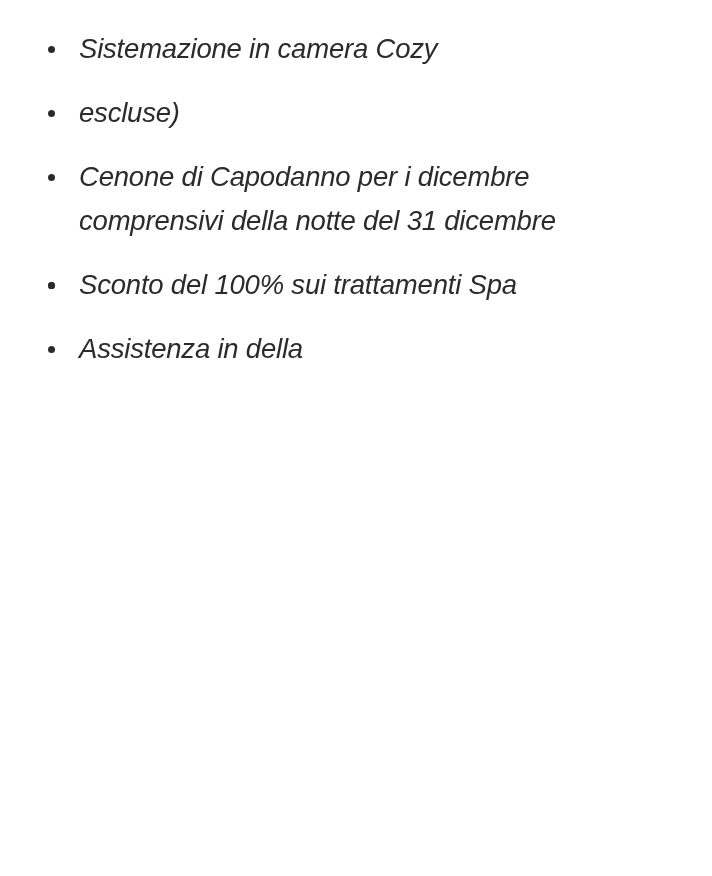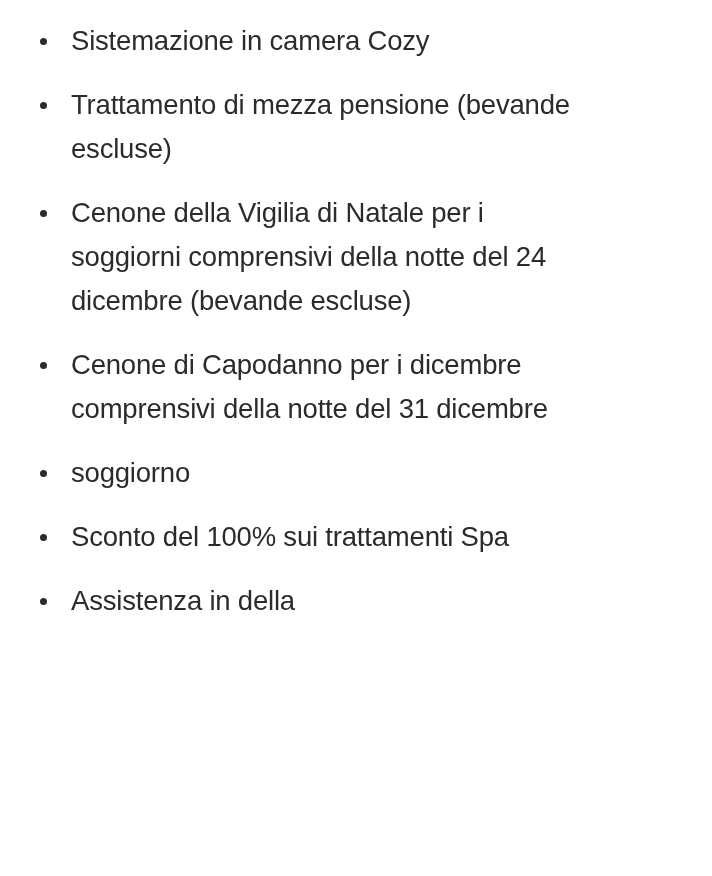--- a/index.html
+++ b/index.html
@@ -14,22 +14,23 @@
     overflow: hidden;
     font-family: "Liberation Sans", "DejaVu Sans", sans-serif;
     font-size: 27.5px;
     line-height: 44px;
     letter-spacing: -0.2px;
     color: #2b2b2b;
     -webkit-font-smoothing: antialiased;
   }
   ul.benefits {
     list-style: none;
-    margin: 5px;
+    margin: 13px;
     padding: 14px 24px 0 66px;
+    font-style: italic;
   }
   ul.benefits > li {
     position: relative;
     margin: 0 0 20px 0;
     padding: 0;
   }
   .bullet {
     position: absolute;
     left: -31px;
     top: 19px;
@@ -51,46 +52,36 @@
   <li>
     <span class="bullet"></span>
     <div>
       <span class="line">Sistemazione in camera Cozy</span>
     </div>
   </li>
 
   <li>
     <span class="bullet"></span>
     <div>
-      <span class="line">Trattamento di mezza pensione (bevande</span>
       <span class="line">escluse)</span>
     </div>
   </li>
 
-  <li>
-    <span class="bullet"></span>
-    <div>
-      <span class="line">Cenone della Vigilia di Natale per i</span>
-      <span class="line">soggiorni comprensivi della notte del 24</span>
-      <span class="line">dicembre (bevande escluse)</span>
-    </div>
-  </li>
 
   <li>
     <span class="bullet"></span>
     <div>
       <span class="line">Cenone di Capodanno per i dicembre</span>
       <span class="line">comprensivi della notte del 31 dicembre</span>
     </div>
   </li>
 
   <li>
     <span class="bullet"></span>
     <div>
-      <span class="line">soggiorno</span>
     </div>
   </li>
 
   <li>
     <span class="bullet"></span>
     <div>
       <span class="line">Sconto del 100% sui trattamenti Spa</span>
     </div>
   </li>
 

